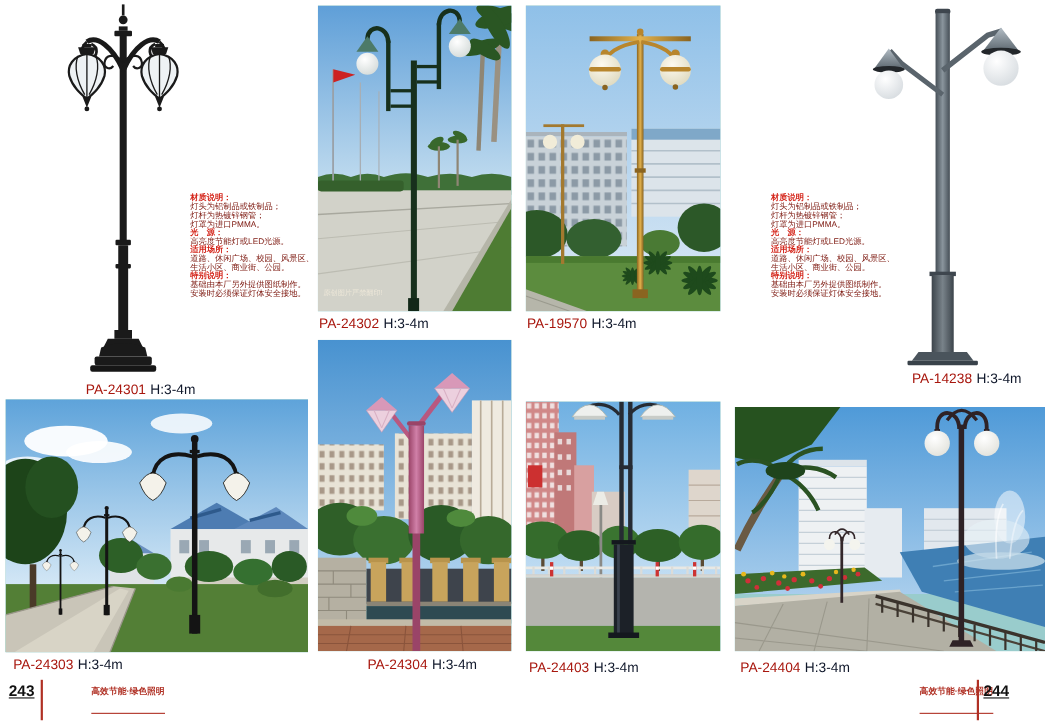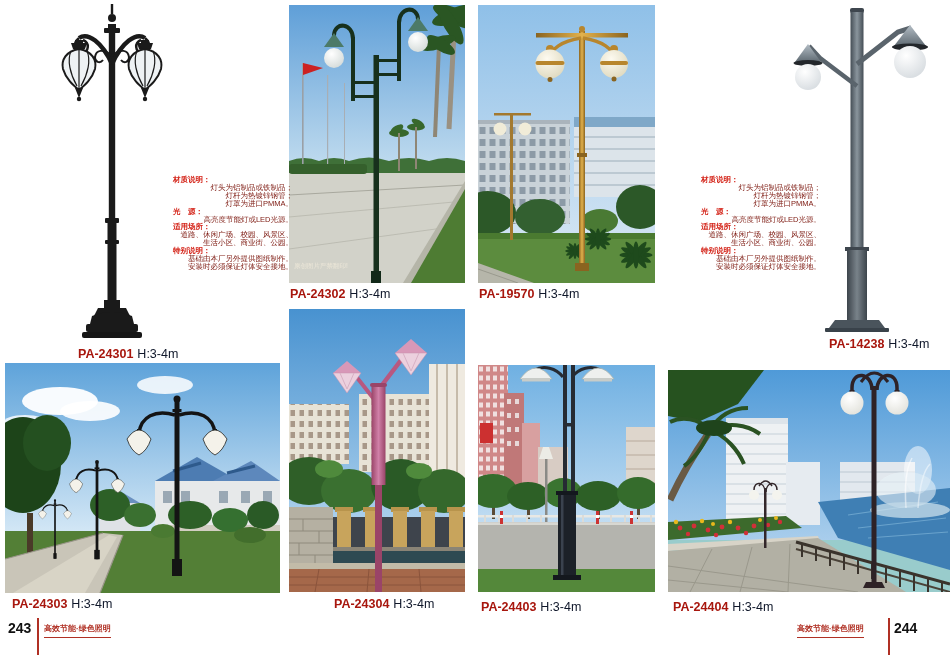--- a/index.html
+++ b/index.html
@@ -2,31 +2,31 @@
 <html><head>
 <meta charset="utf-8">
 <style>
   html,body{margin:0;padding:0;background:#ffffff;}
   .page{position:relative;width:950px;height:655px;background:#ffffff;overflow:hidden;
         font-family:"Liberation Sans","DejaVu Sans",sans-serif;}
   .abs{position:absolute;}
   svg{display:block;}
   .photo{position:absolute;overflow:hidden;background:#9cc;}
   .plabel{position:absolute;font-size:12.5px;white-space:nowrap;z-index:5;}
-  .plabel .code{color:#a8170e;font-weight:bold;}
+  .plabel .code{color:#a8170e;font-weight:normal;}
   .plabel .spec{color:#0f172a;margin-left:4px;}
   .spec-block{position:absolute;width:120px;font-size:7.5px;line-height:7.9px;z-index:4;}
   .spec-line{white-space:nowrap;}
   .spec-line.head{color:#d42318;font-weight:bold;}
-  .spec-line.body{color:#7c170e;text-align:right;}
+  .spec-line.body{color:#7c170e;}
   .watermark{position:absolute;left:5px;bottom:12px;font-size:6.5px;color:#efe9da;opacity:.9;z-index:3;}
-  .footer-num{position:absolute;font-size:14px;font-weight:bold;color:#111;z-index:6;}
+  .footer-num{position:absolute;font-size:14px;font-weight:bold;color:#111;z-index:6;text-decoration:underline;}
   .footer-vline{position:absolute;width:2px;background:#b03024;z-index:6;}
   .footer-slogan{position:absolute;font-size:8px;font-weight:bold;color:#b03024;
-                 border-bottom:1.5px solid #b03024;padding-bottom:3px;z-index:6;white-space:nowrap;}
+                 border-bottom:1.5px solid #b03024;padding-bottom:14px;z-index:6;white-space:nowrap;margin-left:39px;}
 </style>
 </head>
 <body>
 
 <div class="page">
 
   <svg class="abs" style="left:0;top:0;z-index:1" width="270" height="342" viewBox="0 0 270 342">
     <defs>
       <g id="lan1">
         <rect x="-4" y="0" width="8" height="3" fill="#1a1a1a"></rect>

